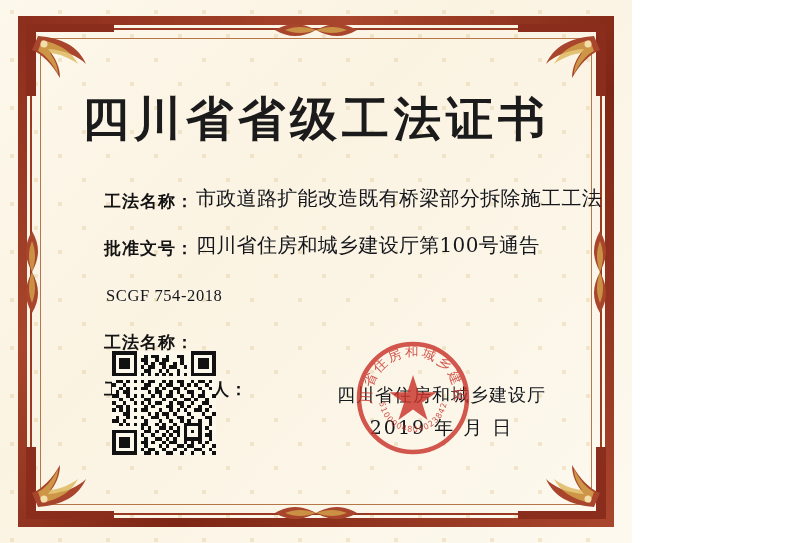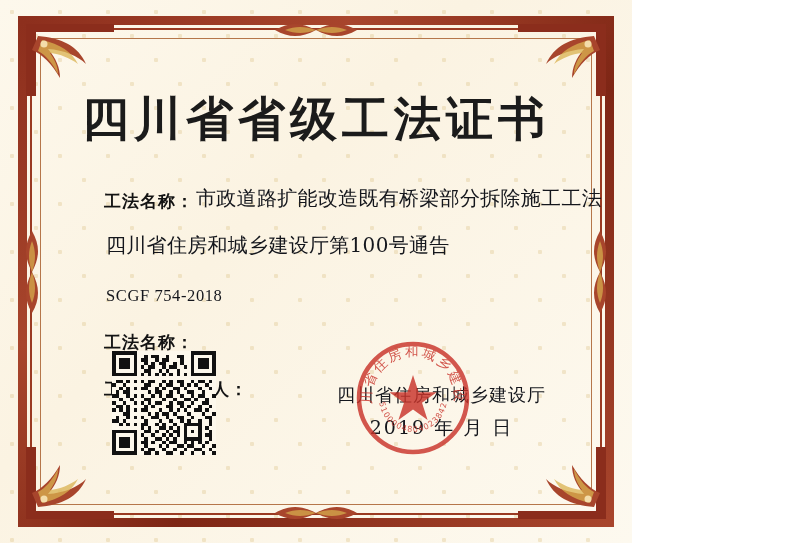--- a/index.html
+++ b/index.html
@@ -240,20 +240,21 @@
     <div class="title">四川省省级工法证书</div>
 
     <div class="fields">
 
       <div class="field-row">
         <span class="field-label">工法名称：</span>
         <span class="field-value">市政道路扩能改造既有桥梁部分拆除施工工法</span>
       </div>
 
       <div class="field-row">
+        <span class="field-label">批准文号：</span>
         <span class="field-value">四川省住房和城乡建设厅第100号通告</span>
       </div>
 
       <div class="field-row">
         <span class="field-value mono">SCGF  754-2018</span>
       </div>
 
       <div class="field-row">
         <span class="field-label">工法名称：</span>
       </div>

